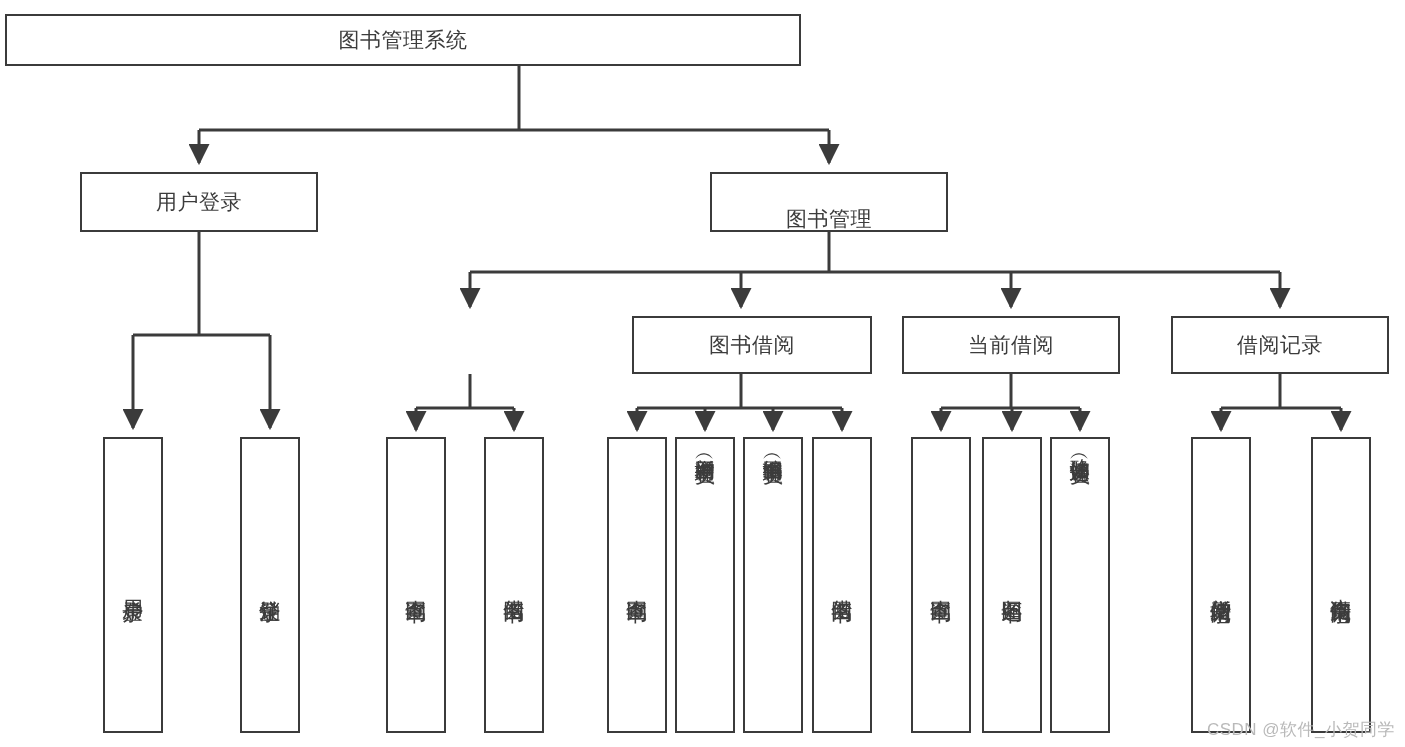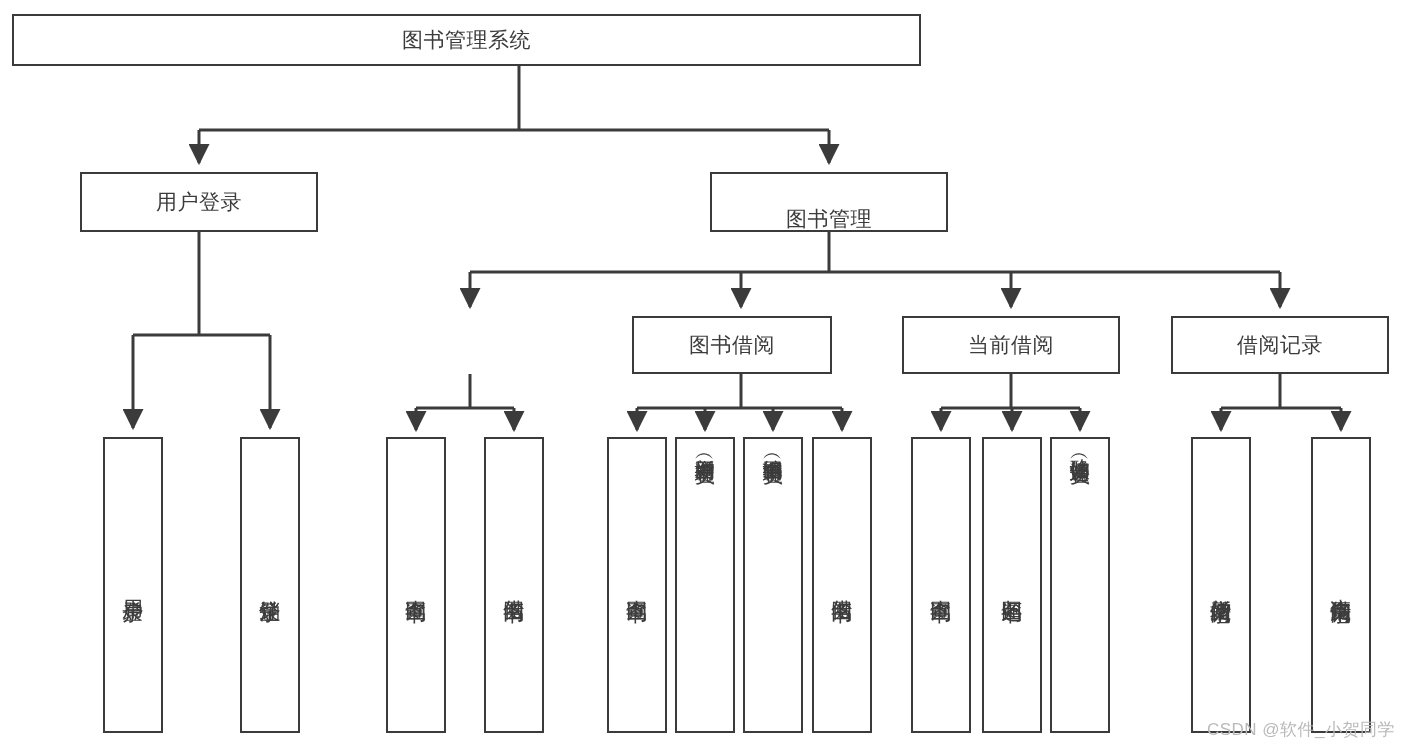--- a/index.html
+++ b/index.html
@@ -123,32 +123,32 @@
       <path d="M 1012 408 L 1012 430" marker-end="url(#arrow)"></path>
       <path d="M 1080 408 L 1080 430" marker-end="url(#arrow)"></path>
 
       <path d="M 1280 374 L 1280 408"></path>
       <path d="M 1221 408 L 1341 408"></path>
       <path d="M 1221 408 L 1221 430" marker-end="url(#arrow)"></path>
       <path d="M 1341 408 L 1341 430" marker-end="url(#arrow)"></path>
     </g>
   </svg>
 
-  <div class="node horiz" style="left:12px; top:14px; width:909px; height:52px;">
+  <div class="node horiz" style="left:5px; top:14px; width:796px; height:52px;">
     <span class="label">图书管理系统</span>
   </div>
 
   <div class="node horiz" style="left:80px; top:172px; width:238px; height:60px;">
     <span class="label">用户登录</span>
   </div>
   <div class="node horiz" style="left:710px; top:172px; width:238px; height:60px;align-items:flex-end;">
     <span class="label">图书管理</span>
   </div>
 
-  <div class="node horiz" style="left:632px; top:316px; width:200px; height:58px;">
+  <div class="node horiz" style="left:632px; top:316px; width:240px; height:58px;">
     <span class="label">图书借阅</span>
   </div>
   <div class="node horiz" style="left:1171px; top:316px; width:218px; height:58px;">
     <span class="label">借阅记录</span>
   </div>
   <div class="node horiz" style="left:902px; top:316px; width:218px; height:58px;">
     <span class="label">当前借阅</span>
   </div>
 
   <div class="node vert centered" style="left:103px; top:437px; width:60px; height:296px;">

